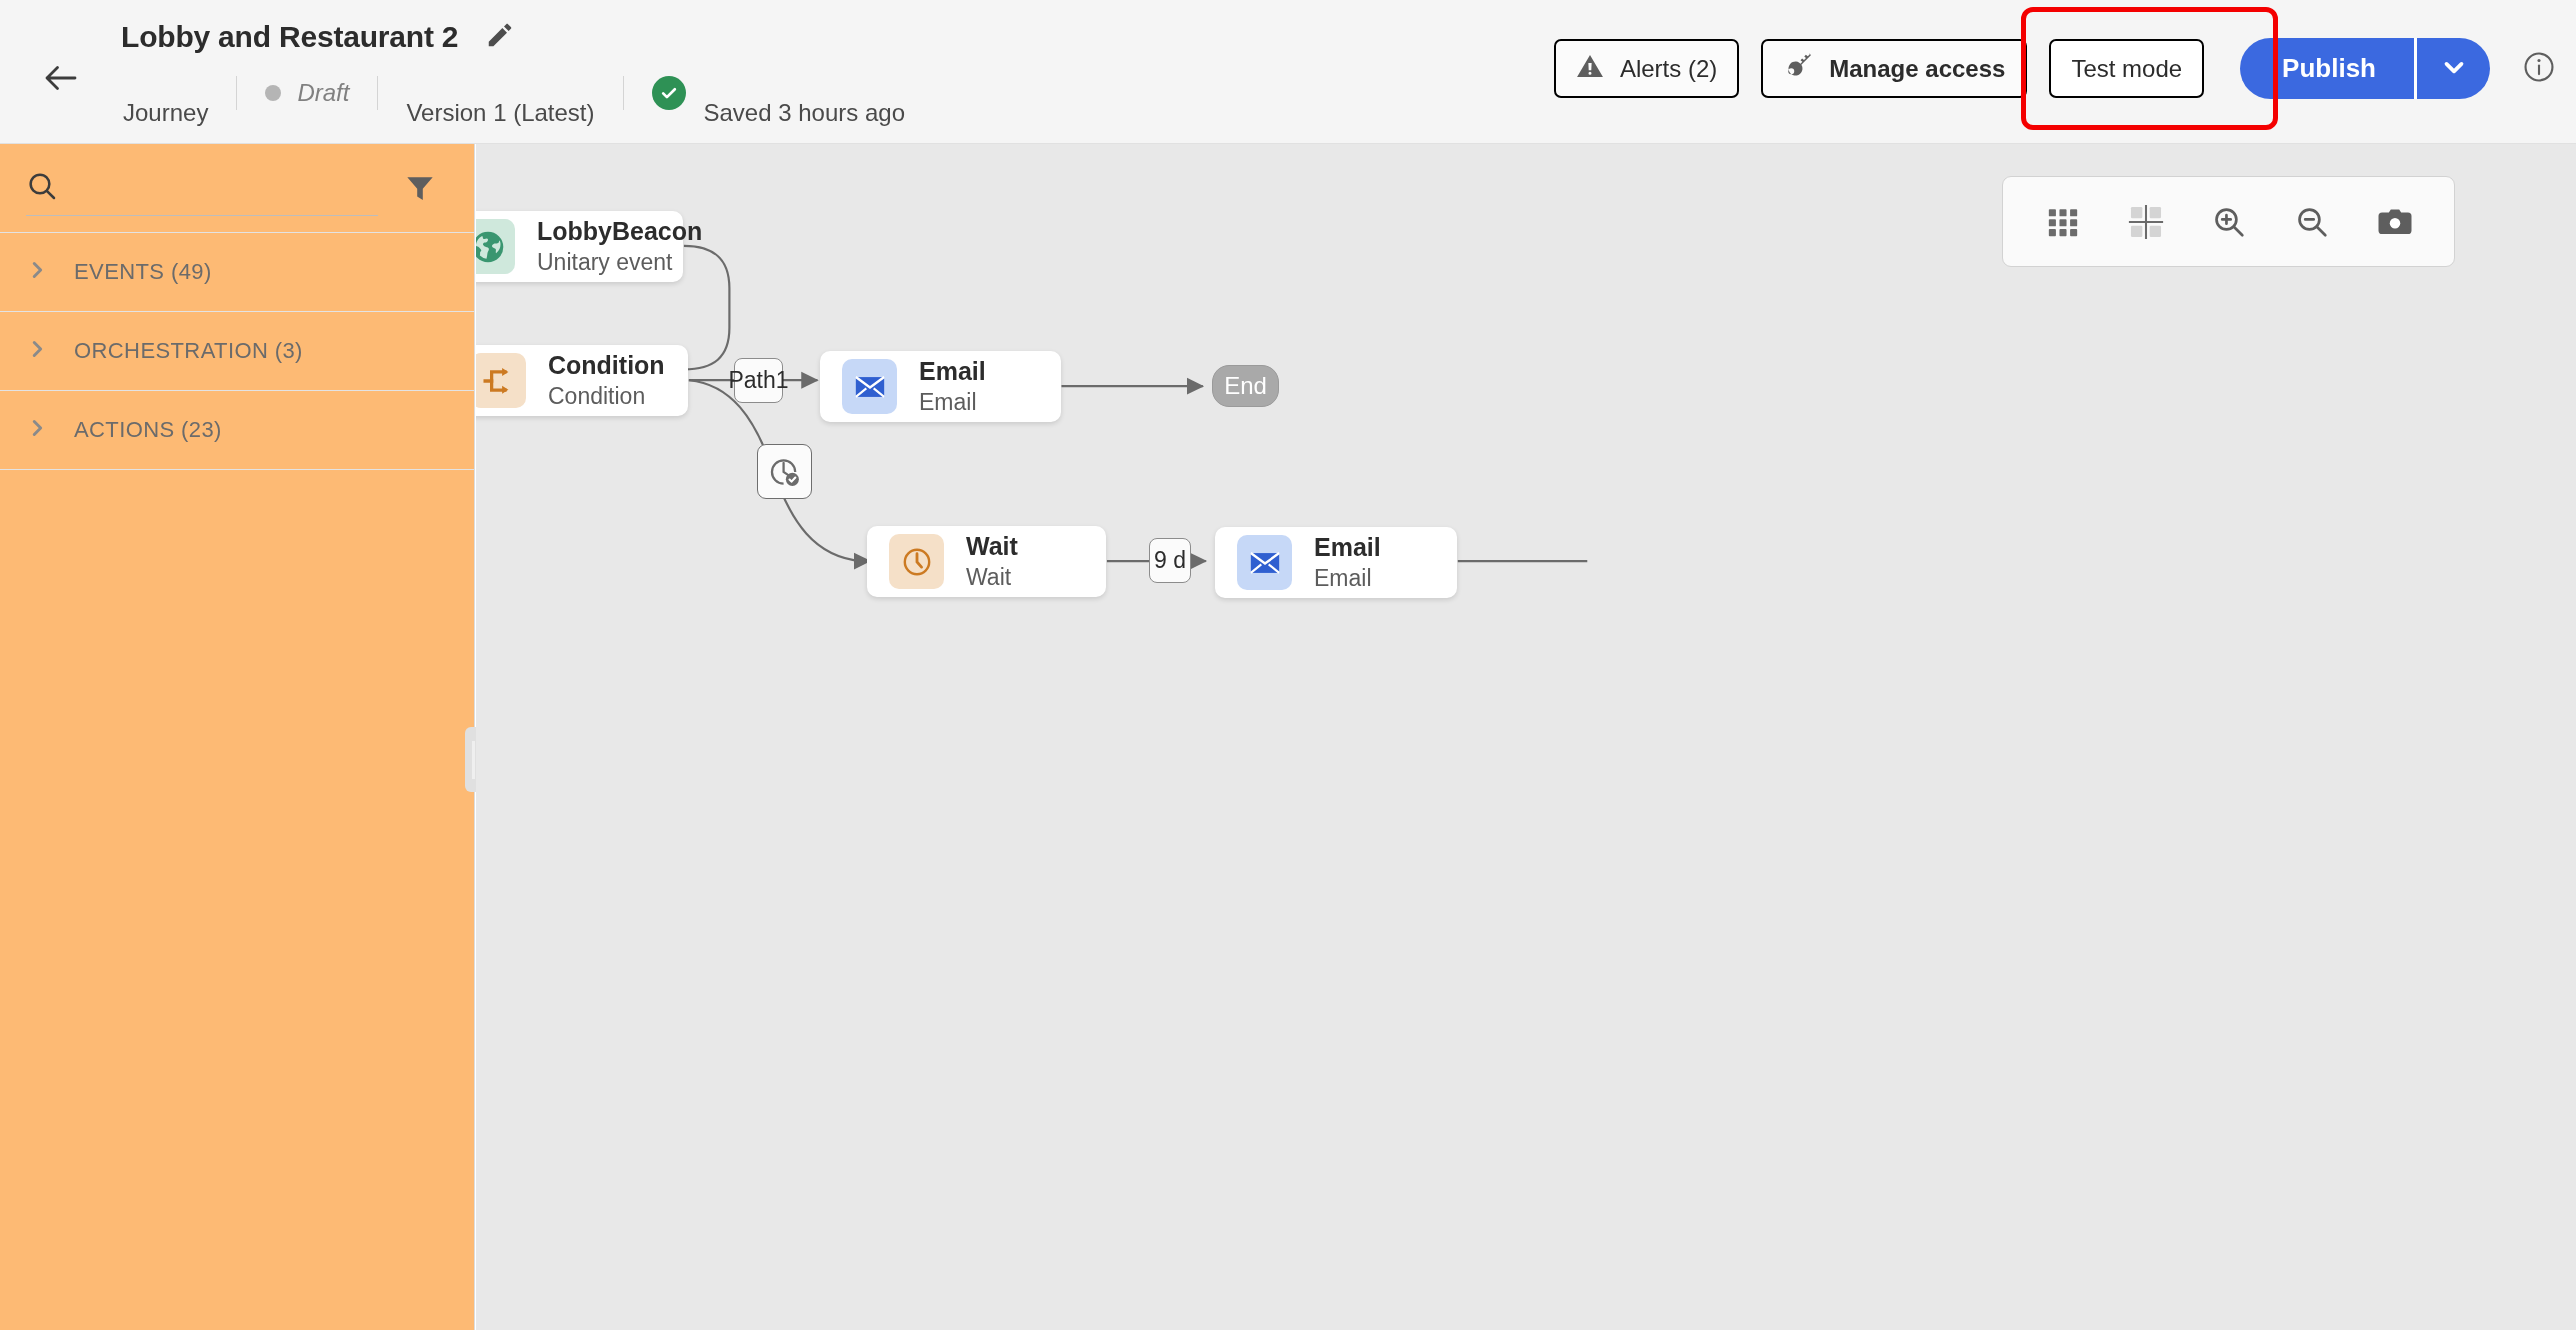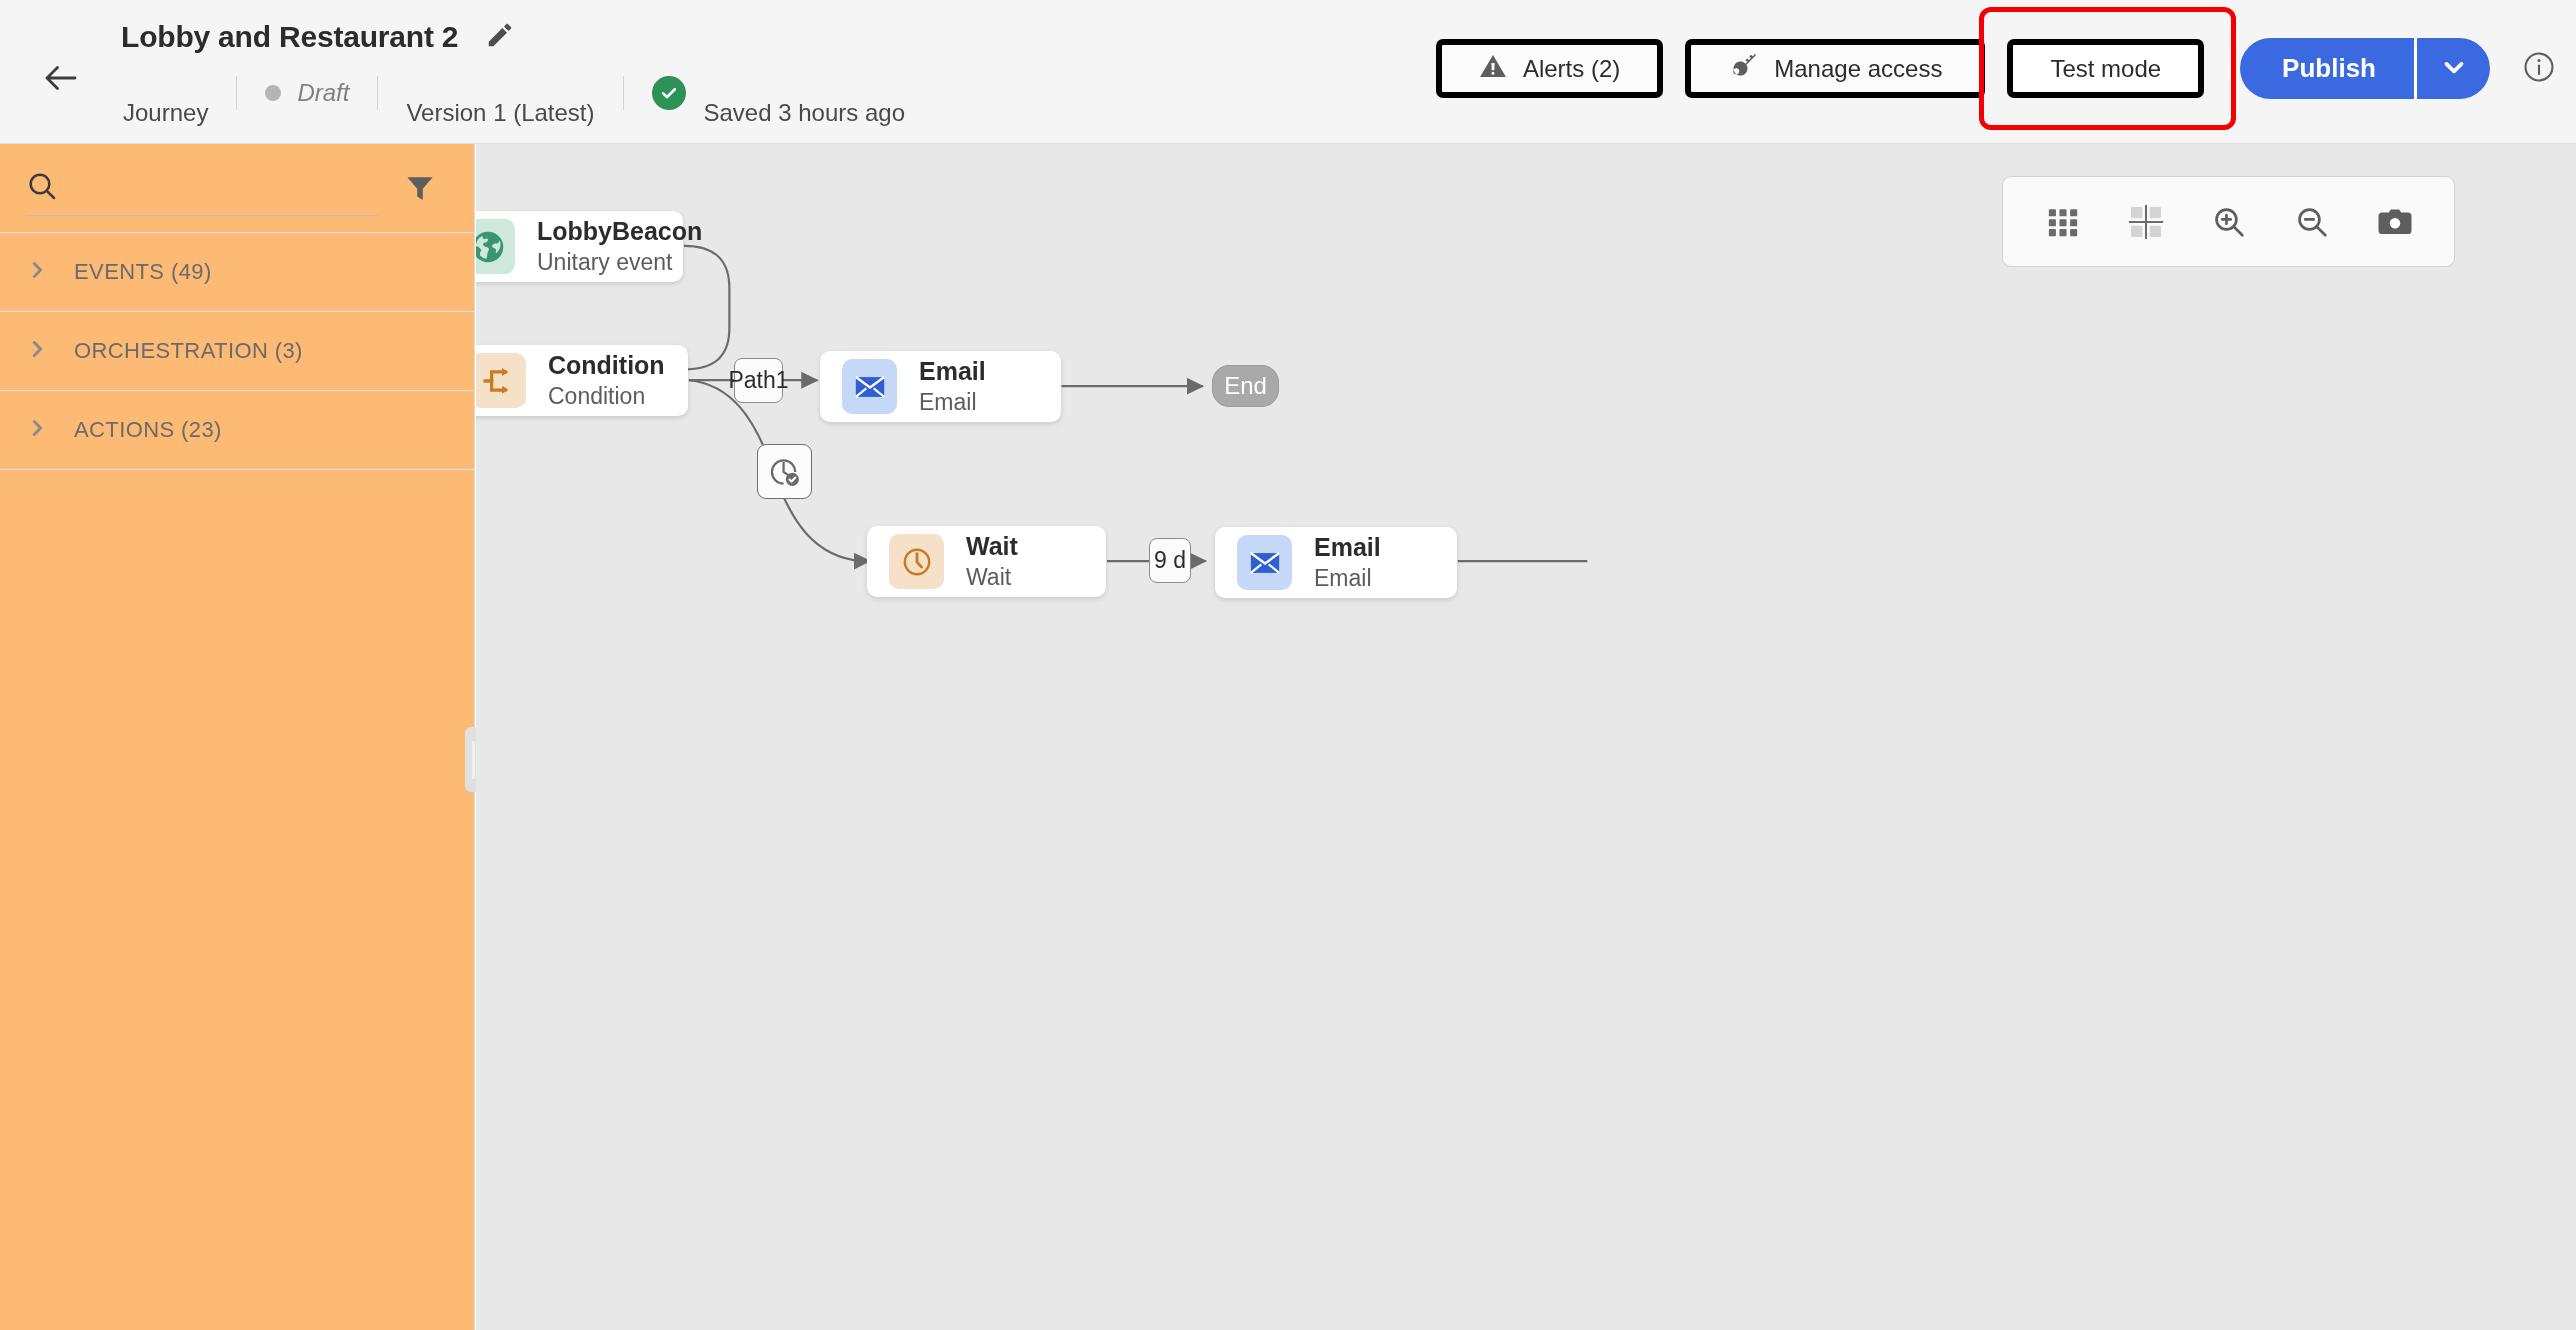--- a/index.html
+++ b/index.html
@@ -40,26 +40,26 @@
     width: 34px; height: 34px; border-radius: 50%; background: #2e9155;
     display: inline-flex; align-items: center; justify-content: center;
     margin-right: 18px; flex: none;
   }
 
   .hdr-actions {
     position: absolute; right: 20px; top: 38px;
     display: flex; align-items: center; gap: 0;
   }
   .hbtn {
-    height: 59px; background: #fbfbfb; border: 6px solid #000000;
+    height: 59px; background: #fbfbfb; border: 2px solid #000000;
     border-radius: 7px; display: flex; align-items: center; gap: 16px;
-    padding: 0 37px; font-size: 24px; color: #2c2c2c; cursor: pointer;
+    padding: 0 20px; font-size: 24px; color: #2c2c2c; cursor: pointer;
     white-space: nowrap;
   }
-  .hbtn + .hbtn { margin-left: 22px; }
+  .hbtn + .hbtn { margin-left: 22px; font-weight: bold; }
   .testmode-wrap { position: relative; margin-left: 22px; }
   .testmode-highlight {
     position: absolute; left: -28px; top: -32px; width: 257px; height: 123px;
     border: 5px solid #f40000; border-radius: 12px; pointer-events: none;
   }
   .publish-group {
     display: flex; margin-left: 36px; height: 61px;
     border-radius: 31px; overflow: hidden;
   }
   .publish-main {

